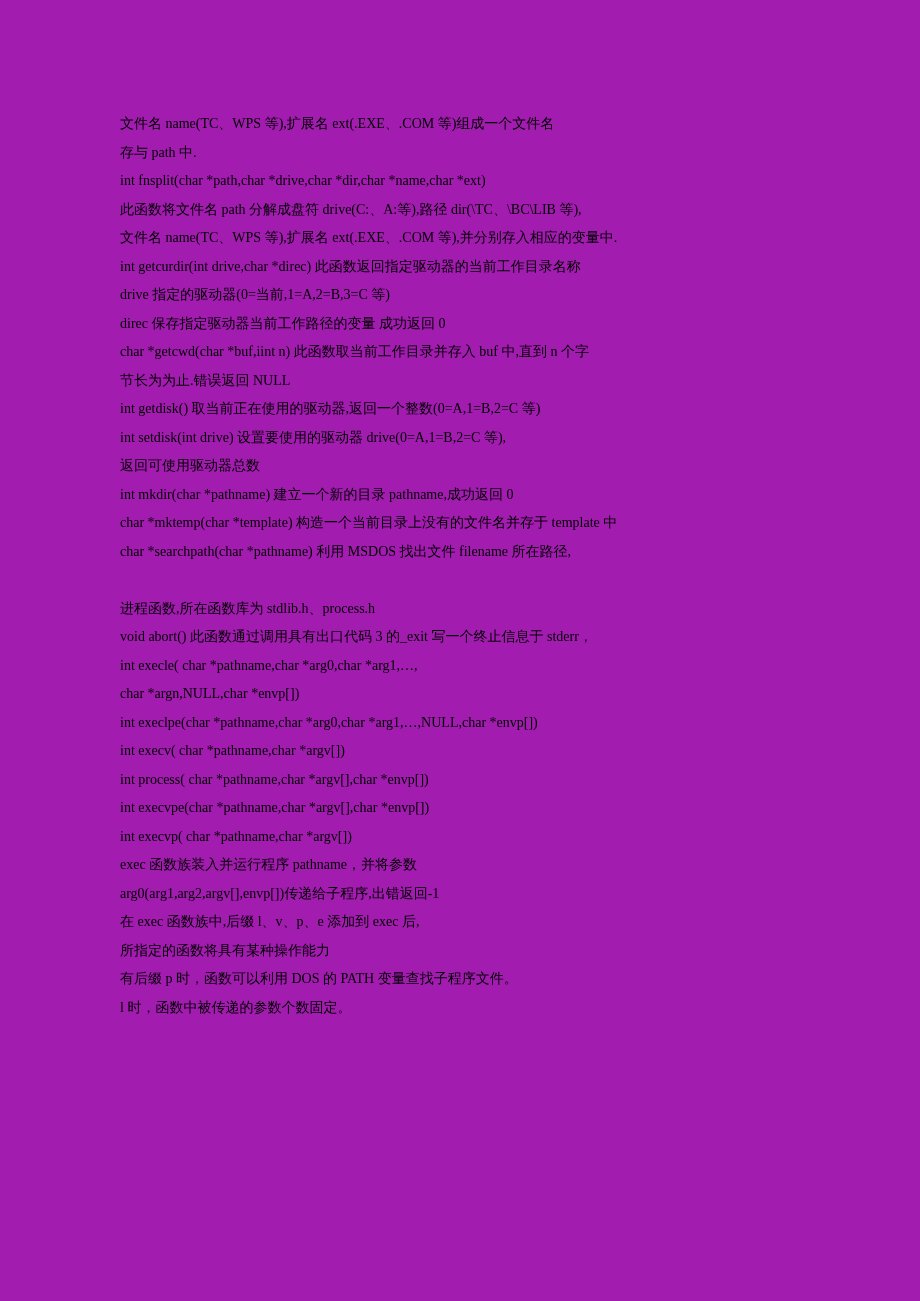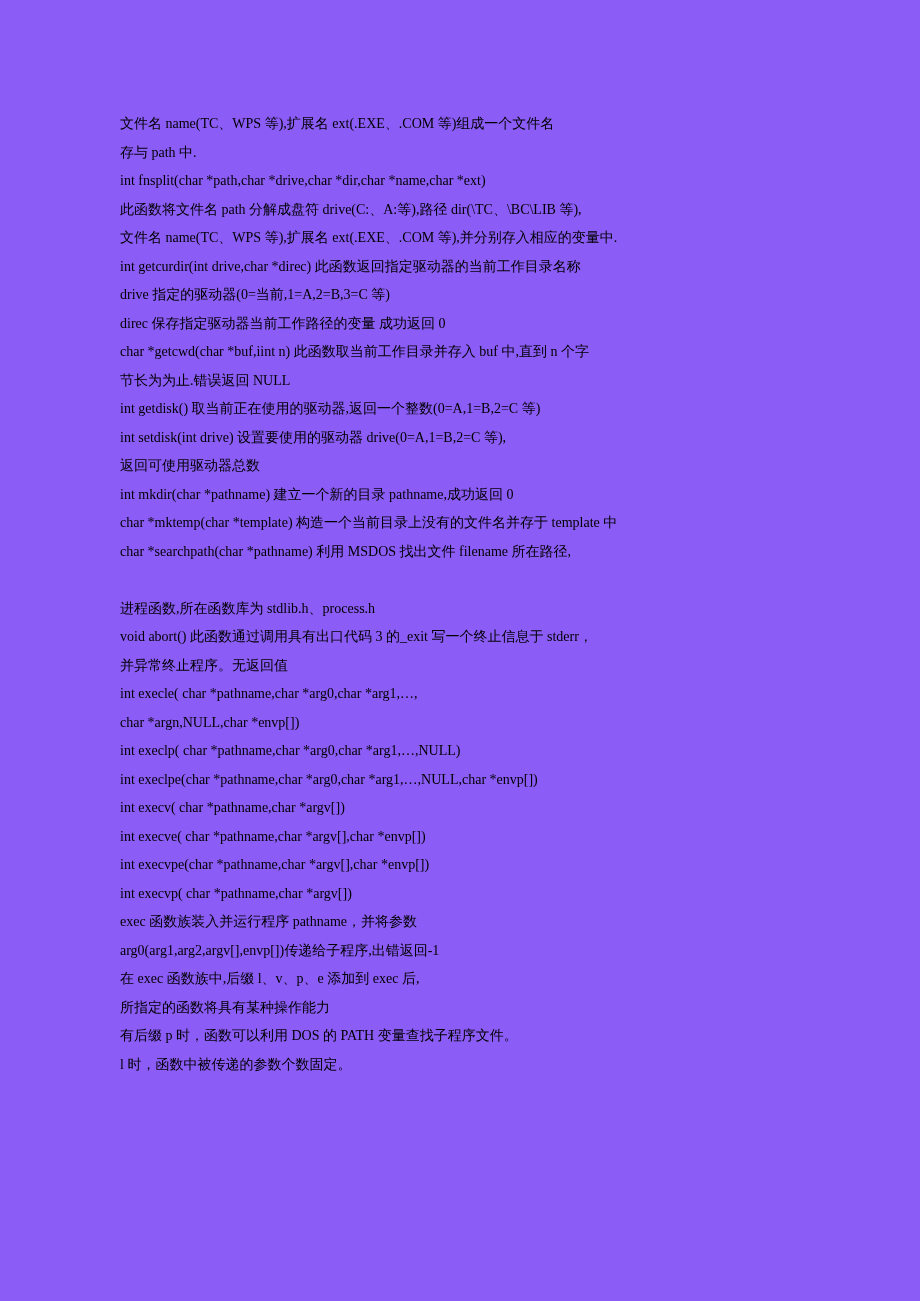--- a/index.html
+++ b/index.html
@@ -7,21 +7,21 @@
     padding: 0;
     background: #ffffff;
     font-family: "SimSun", "宋体", serif;
   }
   .page {
     width: 920px;
     min-height: 1301px;
     margin: 0 auto;
     padding: 110px 120px 60px 120px;
     box-sizing: border-box;
-    background: #8b5cf6;
+    background: #a21caf;
   }
   .line {
     font-size: 14px;
     line-height: 28.5px;
     color: #000000;
     white-space: pre-wrap;
     word-break: break-word;
   }
   .blank {
     height: 28.5px;
@@ -44,27 +44,25 @@
       <div class="line">节长为为止.错误返回 NULL</div>
       <div class="line">int getdisk() 取当前正在使用的驱动器,返回一个整数(0=A,1=B,2=C 等)</div>
       <div class="line">int setdisk(int drive) 设置要使用的驱动器 drive(0=A,1=B,2=C 等),</div>
       <div class="line">返回可使用驱动器总数</div>
       <div class="line">int mkdir(char *pathname) 建立一个新的目录 pathname,成功返回 0</div>
       <div class="line">char *mktemp(char *template) 构造一个当前目录上没有的文件名并存于 template 中</div>
       <div class="line">char *searchpath(char *pathname) 利用 MSDOS 找出文件 filename 所在路径,</div>
       <div class="blank"></div>
       <div class="line">进程函数,所在函数库为 stdlib.h、process.h</div>
       <div class="line">void abort() 此函数通过调用具有出口代码 3 的_exit 写一个终止信息于 stderr，</div>
-      <div class="line">并异常终止程序。无返回值</div>
       <div class="line">int execle( char *pathname,char *arg0,char *arg1,…,</div>
       <div class="line">char *argn,NULL,char *envp[])</div>
-      <div class="line">int execlp( char *pathname,char *arg0,char *arg1,…,NULL)</div>
       <div class="line">int execlpe(char *pathname,char *arg0,char *arg1,…,NULL,char *envp[])</div>
       <div class="line">int execv( char *pathname,char *argv[])</div>
-      <div class="line">int execve( char *pathname,char *argv[],char *envp[])</div>
+      <div class="line">int process( char *pathname,char *argv[],char *envp[])</div>
       <div class="line">int execvpe(char *pathname,char *argv[],char *envp[])</div>
       <div class="line">int execvp( char *pathname,char *argv[])</div>
       <div class="line">exec 函数族装入并运行程序 pathname，并将参数</div>
       <div class="line">arg0(arg1,arg2,argv[],envp[])传递给子程序,出错返回-1</div>
       <div class="line">在 exec 函数族中,后缀 l、v、p、e 添加到 exec 后,</div>
       <div class="line">所指定的函数将具有某种操作能力</div>
       <div class="line">有后缀 p 时，函数可以利用 DOS 的 PATH 变量查找子程序文件。</div>
       <div class="line">l 时，函数中被传递的参数个数固定。</div>
     </div>
 </div>

